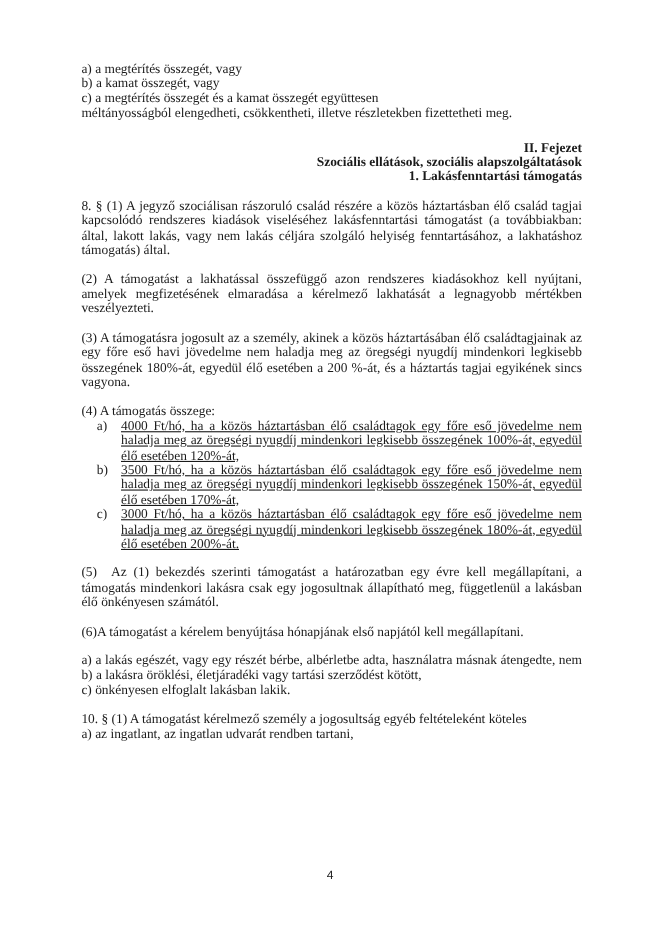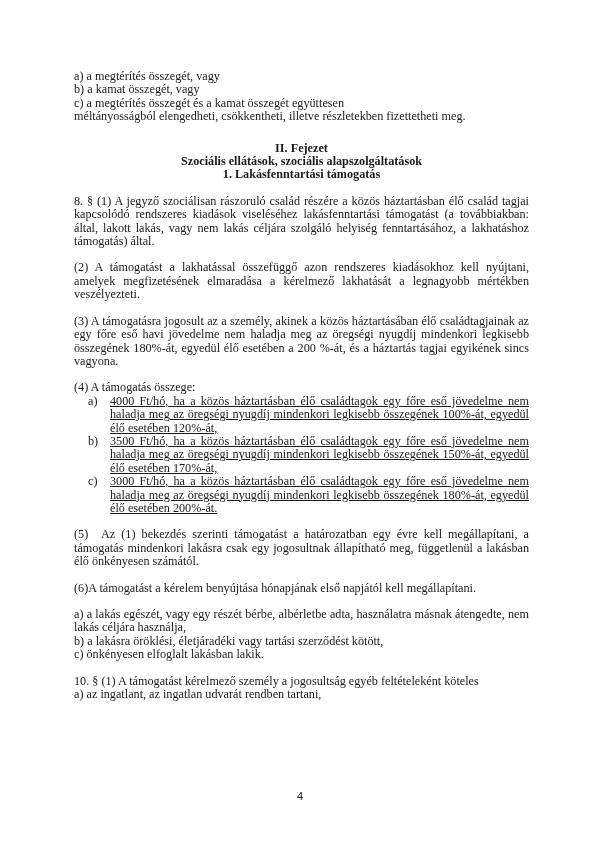--- a/index.html
+++ b/index.html
@@ -1,25 +1,25 @@
 <!DOCTYPE html>
 <html><head>
 <meta charset="utf-8">
 <style>
   html, body { margin: 0; padding: 0; background: #ffffff; }
   body {
     width: 600px; height: 849px; position: relative; overflow: hidden;
     font-family: "Liberation Serif", "DejaVu Serif", serif;
     color: #1a1a1a; font-size: 12.2px; line-height: 13.4px;
   }
-  .page { position: absolute; left: 74px; top: 70px; width: 455px; }
+  .page { position: absolute; left: 74px; top: 56px; width: 455px; }
   .line { white-space: nowrap; }
   .just { text-align: justify; text-align-last: justify; white-space: normal; }
   .para { margin-bottom: 13px; }
-  .heading { text-align: center; font-weight: bold; }
+  .heading { text-align: right; font-weight: bold; }
   .indent-list { padding-left: 14px; }
   .item { display: flex; }
   .item .lbl { width: 22px; flex: none; }
   .item .body { flex: 1; text-decoration: underline; }
   .pnum { position: absolute; left: 0; width: 600px; top: 790px; text-align: center;
     font-family: "Liberation Sans", "DejaVu Sans", sans-serif; font-size: 11px; }
 </style>
 </head>
 <body>
 
@@ -96,21 +96,20 @@
     <div class="just">támogatás mindenkori lakásra csak egy jogosultnak állapítható meg, függetlenül a lakásban</div>
     <div class="line">élő önkényesen számától.</div>
   </div>
 
   <div class="para">
     <div class="line">(6)A támogatást a kérelem benyújtása hónapjának első napjától kell megállapítani.</div>
   </div>
 
   <div class="para">
     <div class="just">a) a lakás egészét, vagy egy részét bérbe, albérletbe adta, használatra másnak átengedte, nem</div>
-    <div class="line">lakás céljára használja,</div>
     <div class="line">b) a lakásra öröklési, életjáradéki vagy tartási szerződést kötött,</div>
     <div class="line">c) önkényesen elfoglalt lakásban lakik.</div>
   </div>
 
   <div class="para">
     <div class="line">10. § (1) A támogatást kérelmező személy a jogosultság egyéb feltételeként köteles</div>
     <div class="line">a) az ingatlant, az ingatlan udvarát rendben tartani,</div>
   </div>
 </div>
 

